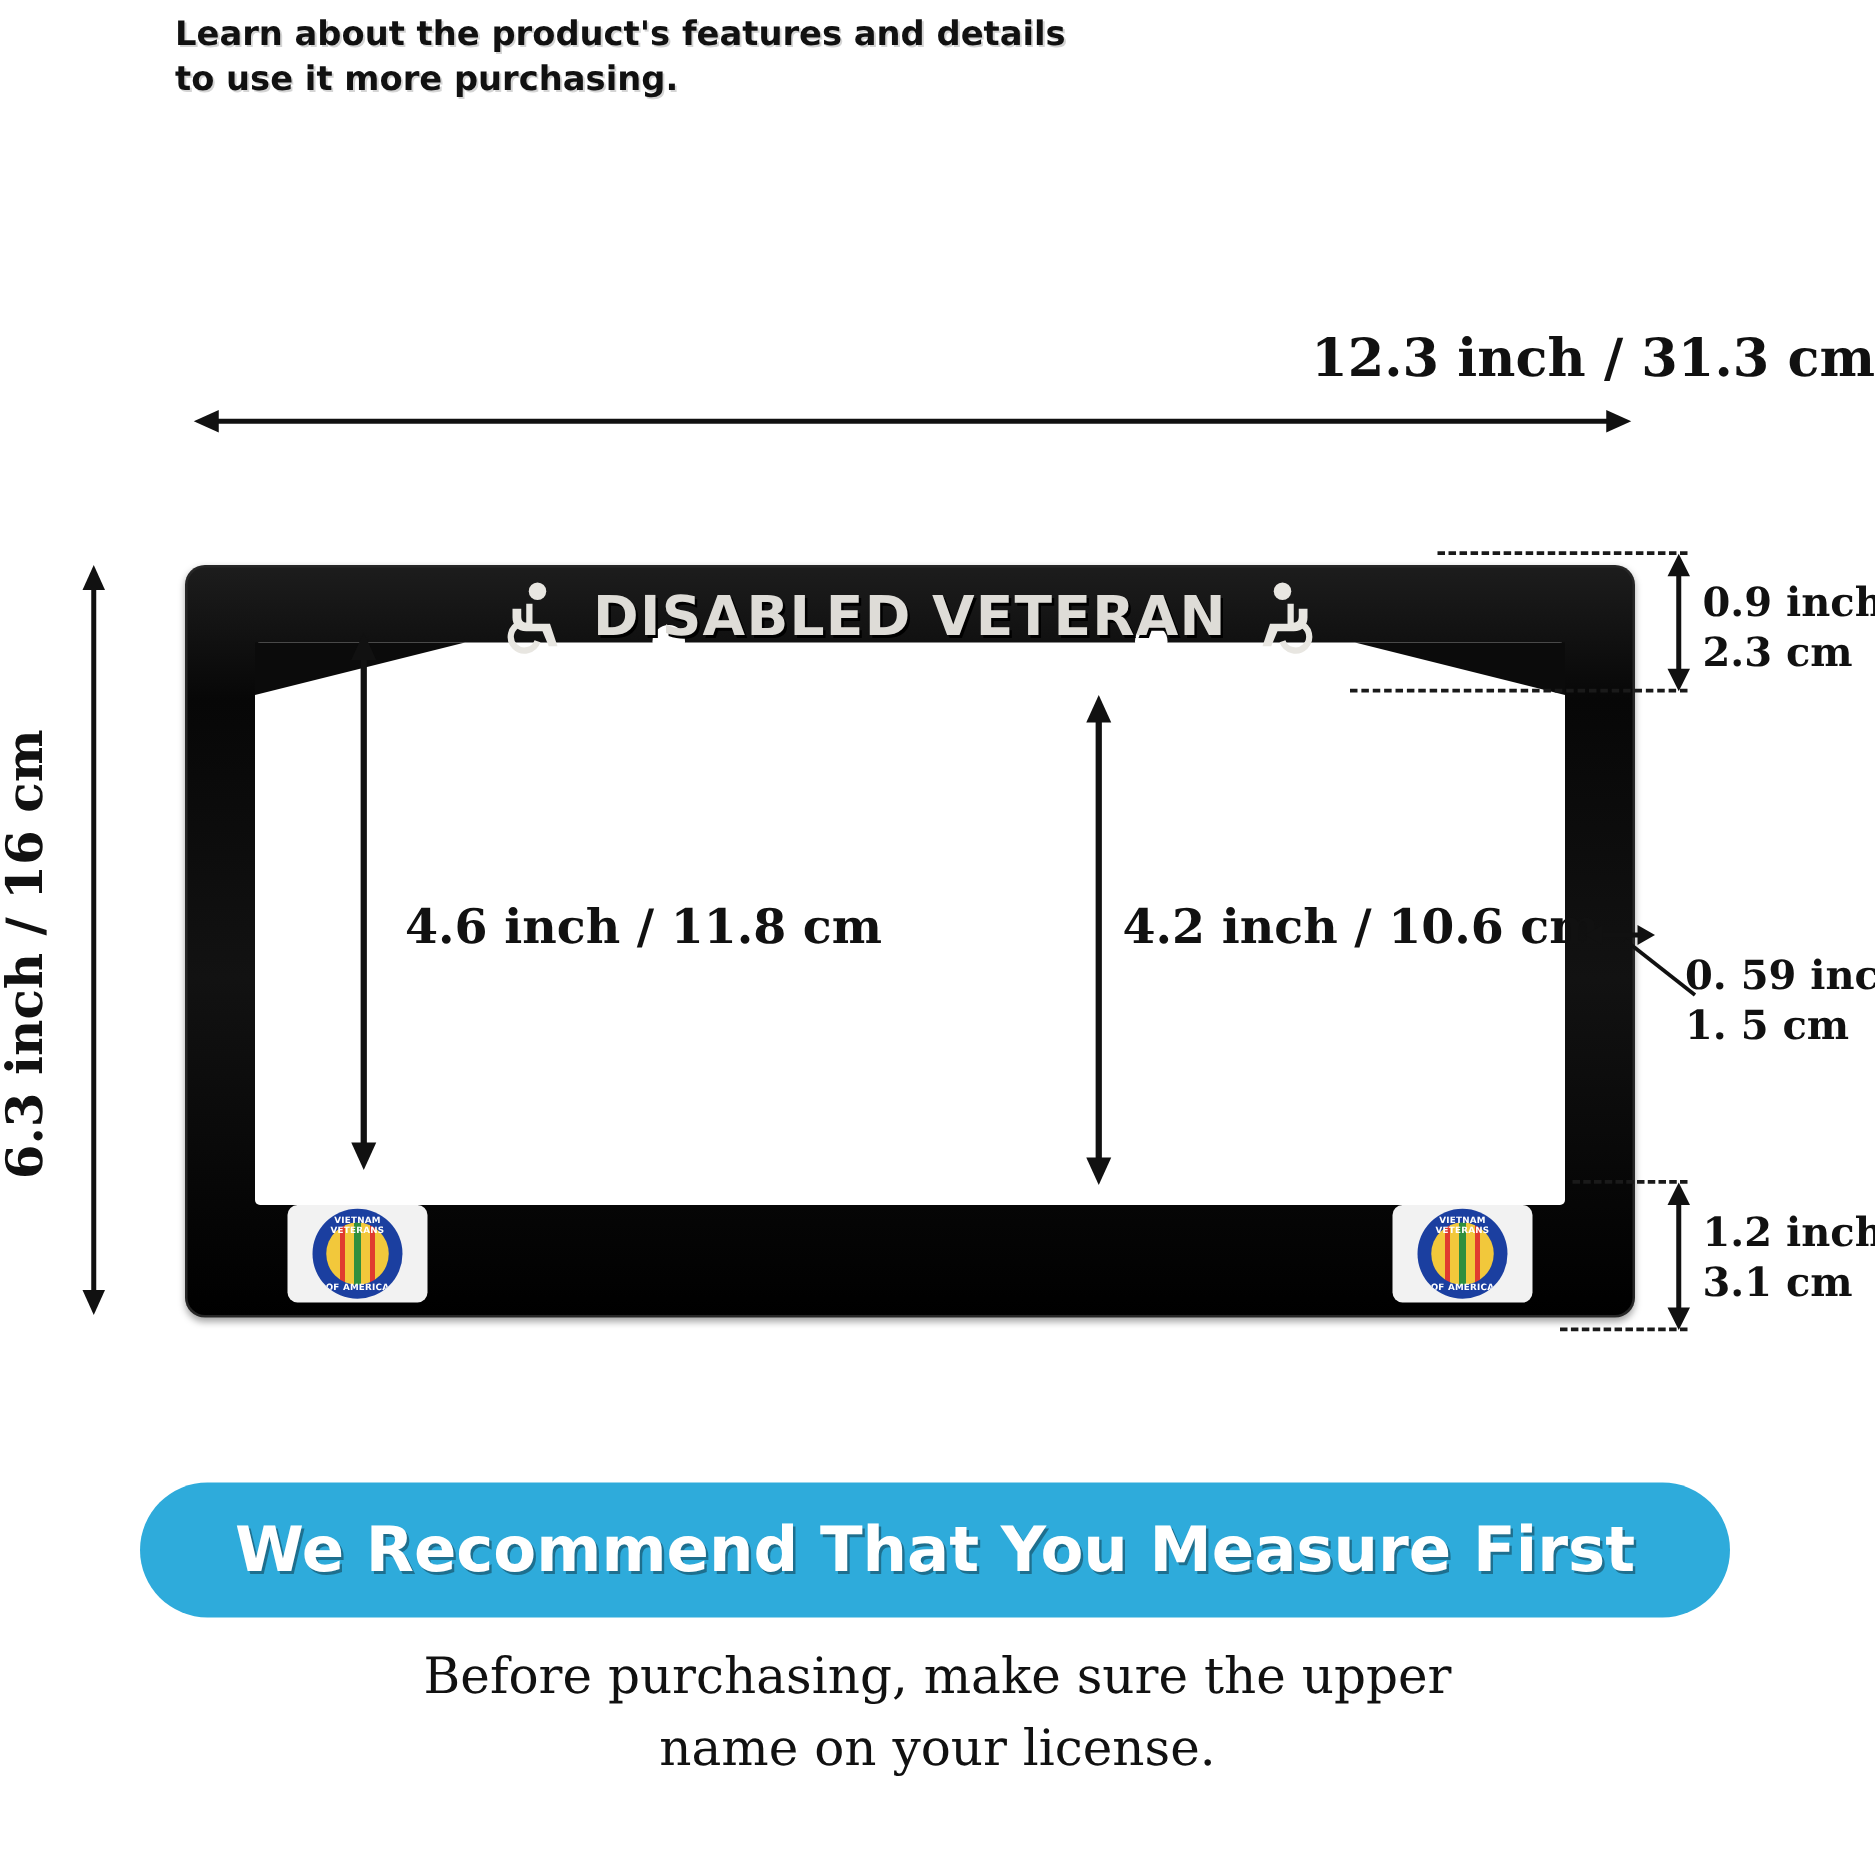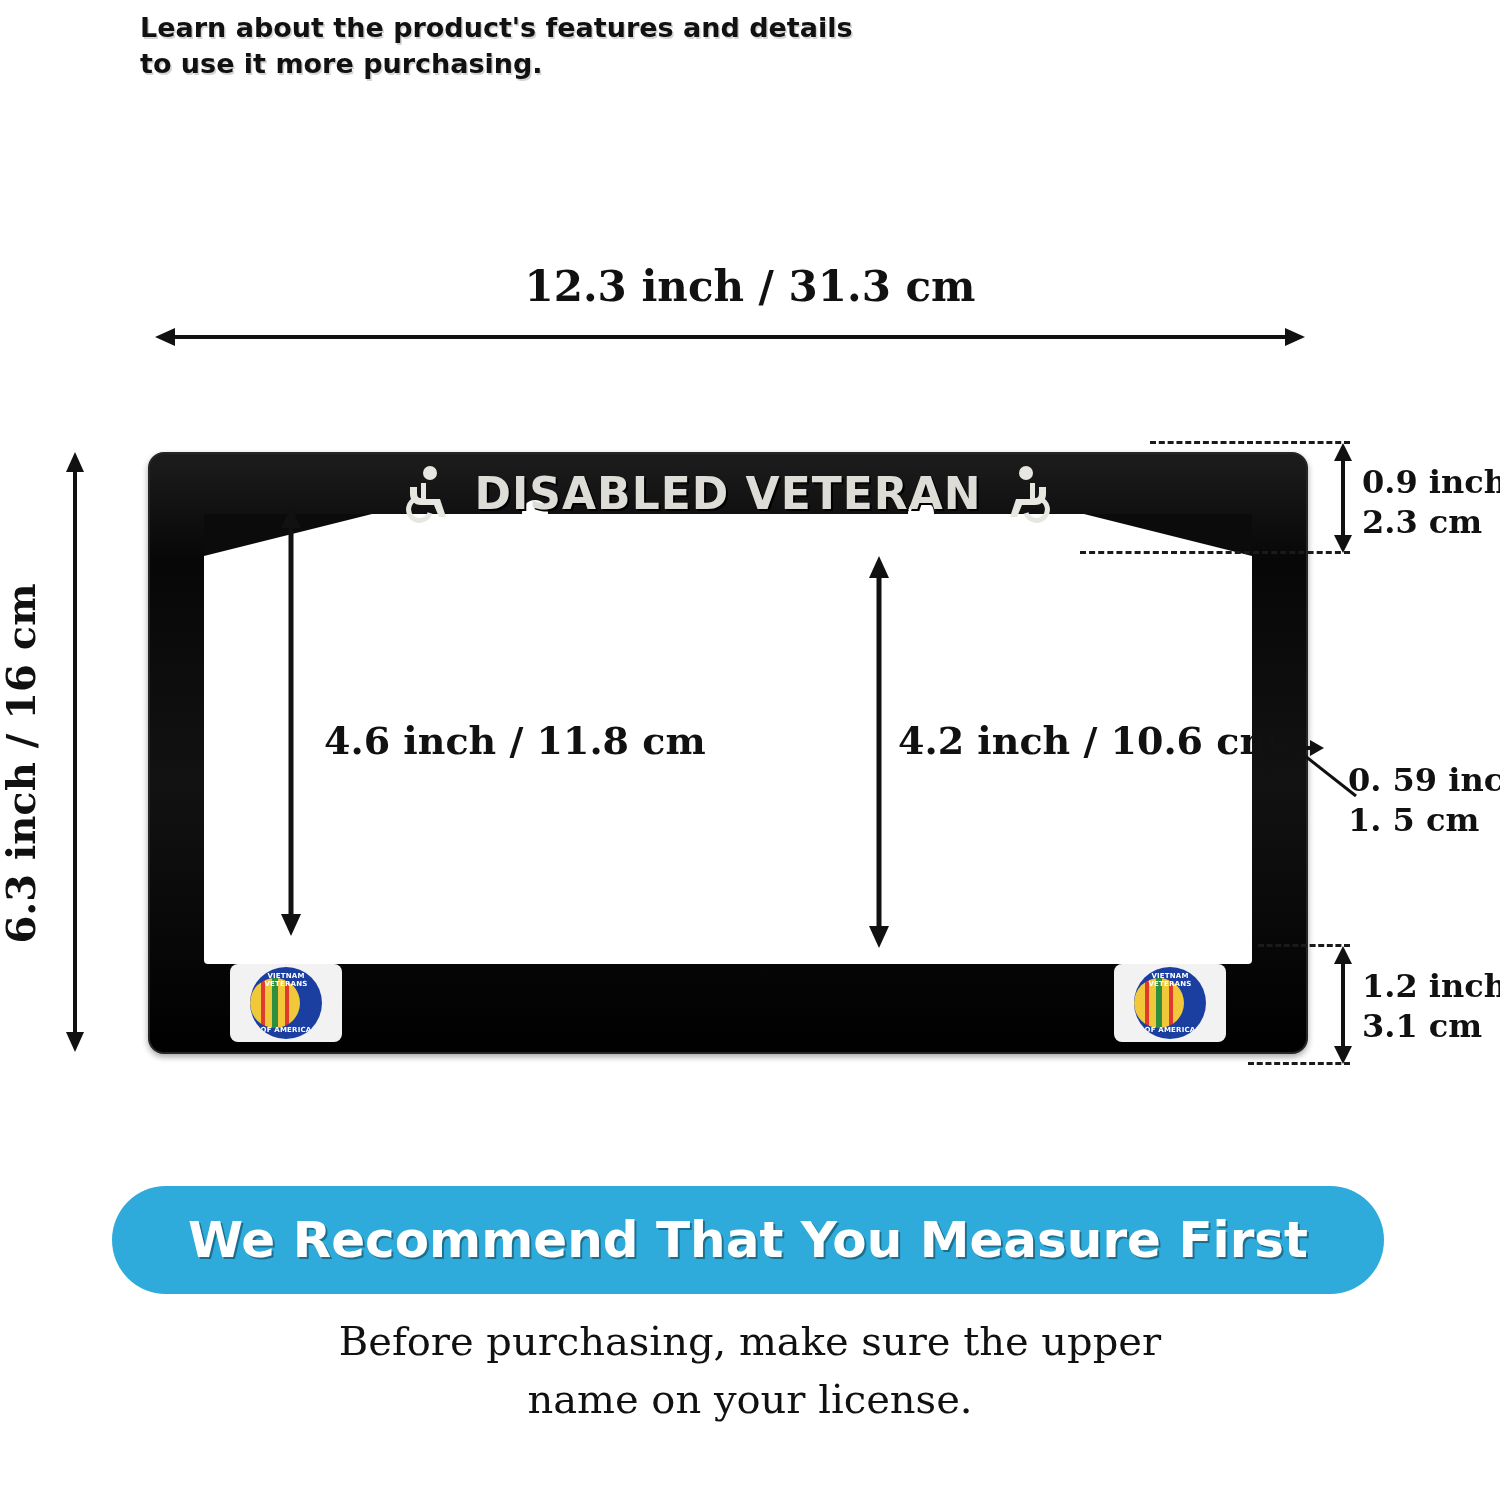--- a/index.html
+++ b/index.html
@@ -42,21 +42,21 @@
     margin-top: 8px;
     text-shadow: 1.5px 1.5px 0 rgba(170,170,170,0.5);
   }
 
   
   #top-dim-label {
     position: absolute;
     left: 0;
     top: 262px;
     width: 1500px;
-    text-align: center;
+    text-align: right;
     font-family: "DejaVu Serif", serif;
     font-weight: bold;
     font-size: 42px;
     color: #111;
   }
   #top-dim-arrow {
     position: absolute;
     left: 155px;
     top: 325px;
     width: 1150px;
@@ -200,21 +200,21 @@
   .vva-badge.right { right: 82px; }
   .vva-circle {
     width: 72px;
     height: 72px;
     border-radius: 50%;
     background: #1b3fa0;
     position: relative;
     overflow: hidden;
     display: flex;
     align-items: center;
-    justify-content: flex-start;
+    justify-content: center;
   }
   .vva-inner {
     width: 50px;
     height: 50px;
     border-radius: 50%;
     background: linear-gradient(90deg,
         #f2c83b 0 22%, #e03a2f 22% 30%, #f2c83b 30% 44%,
         #2f8f3e 44% 56%, #f2c83b 56% 70%, #e03a2f 70% 78%, #f2c83b 78% 100%);
     position: relative;
   }

